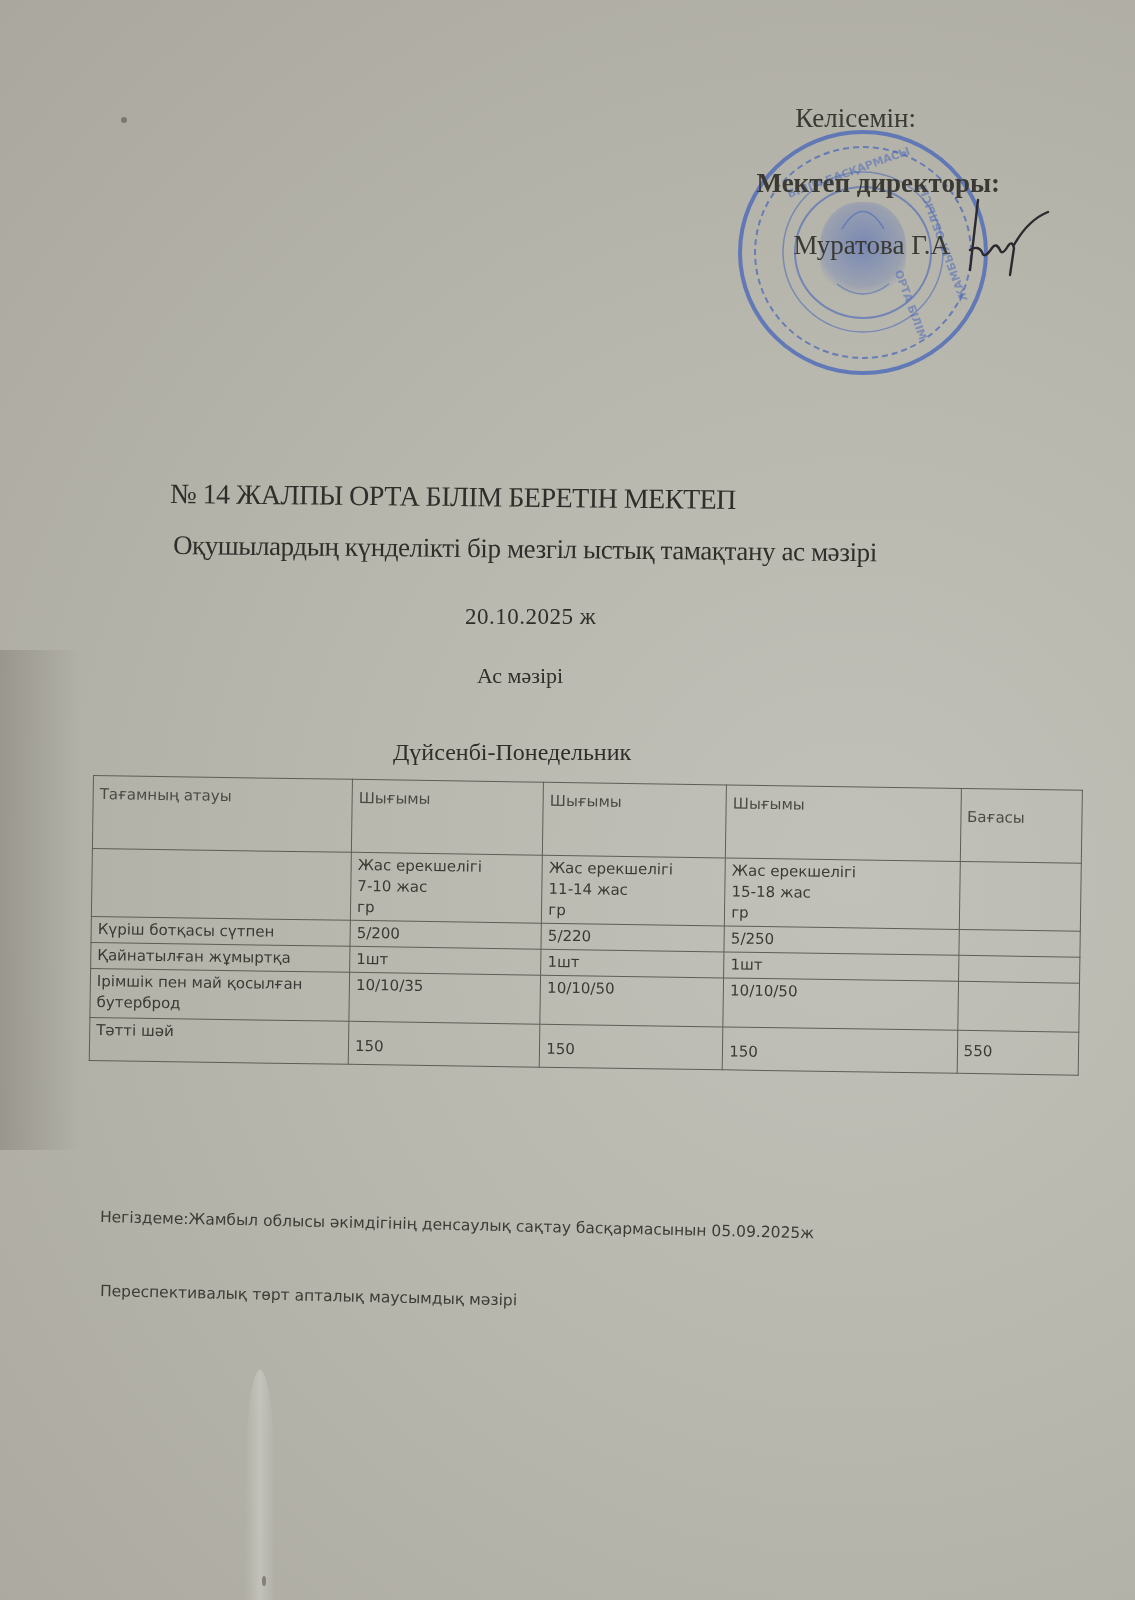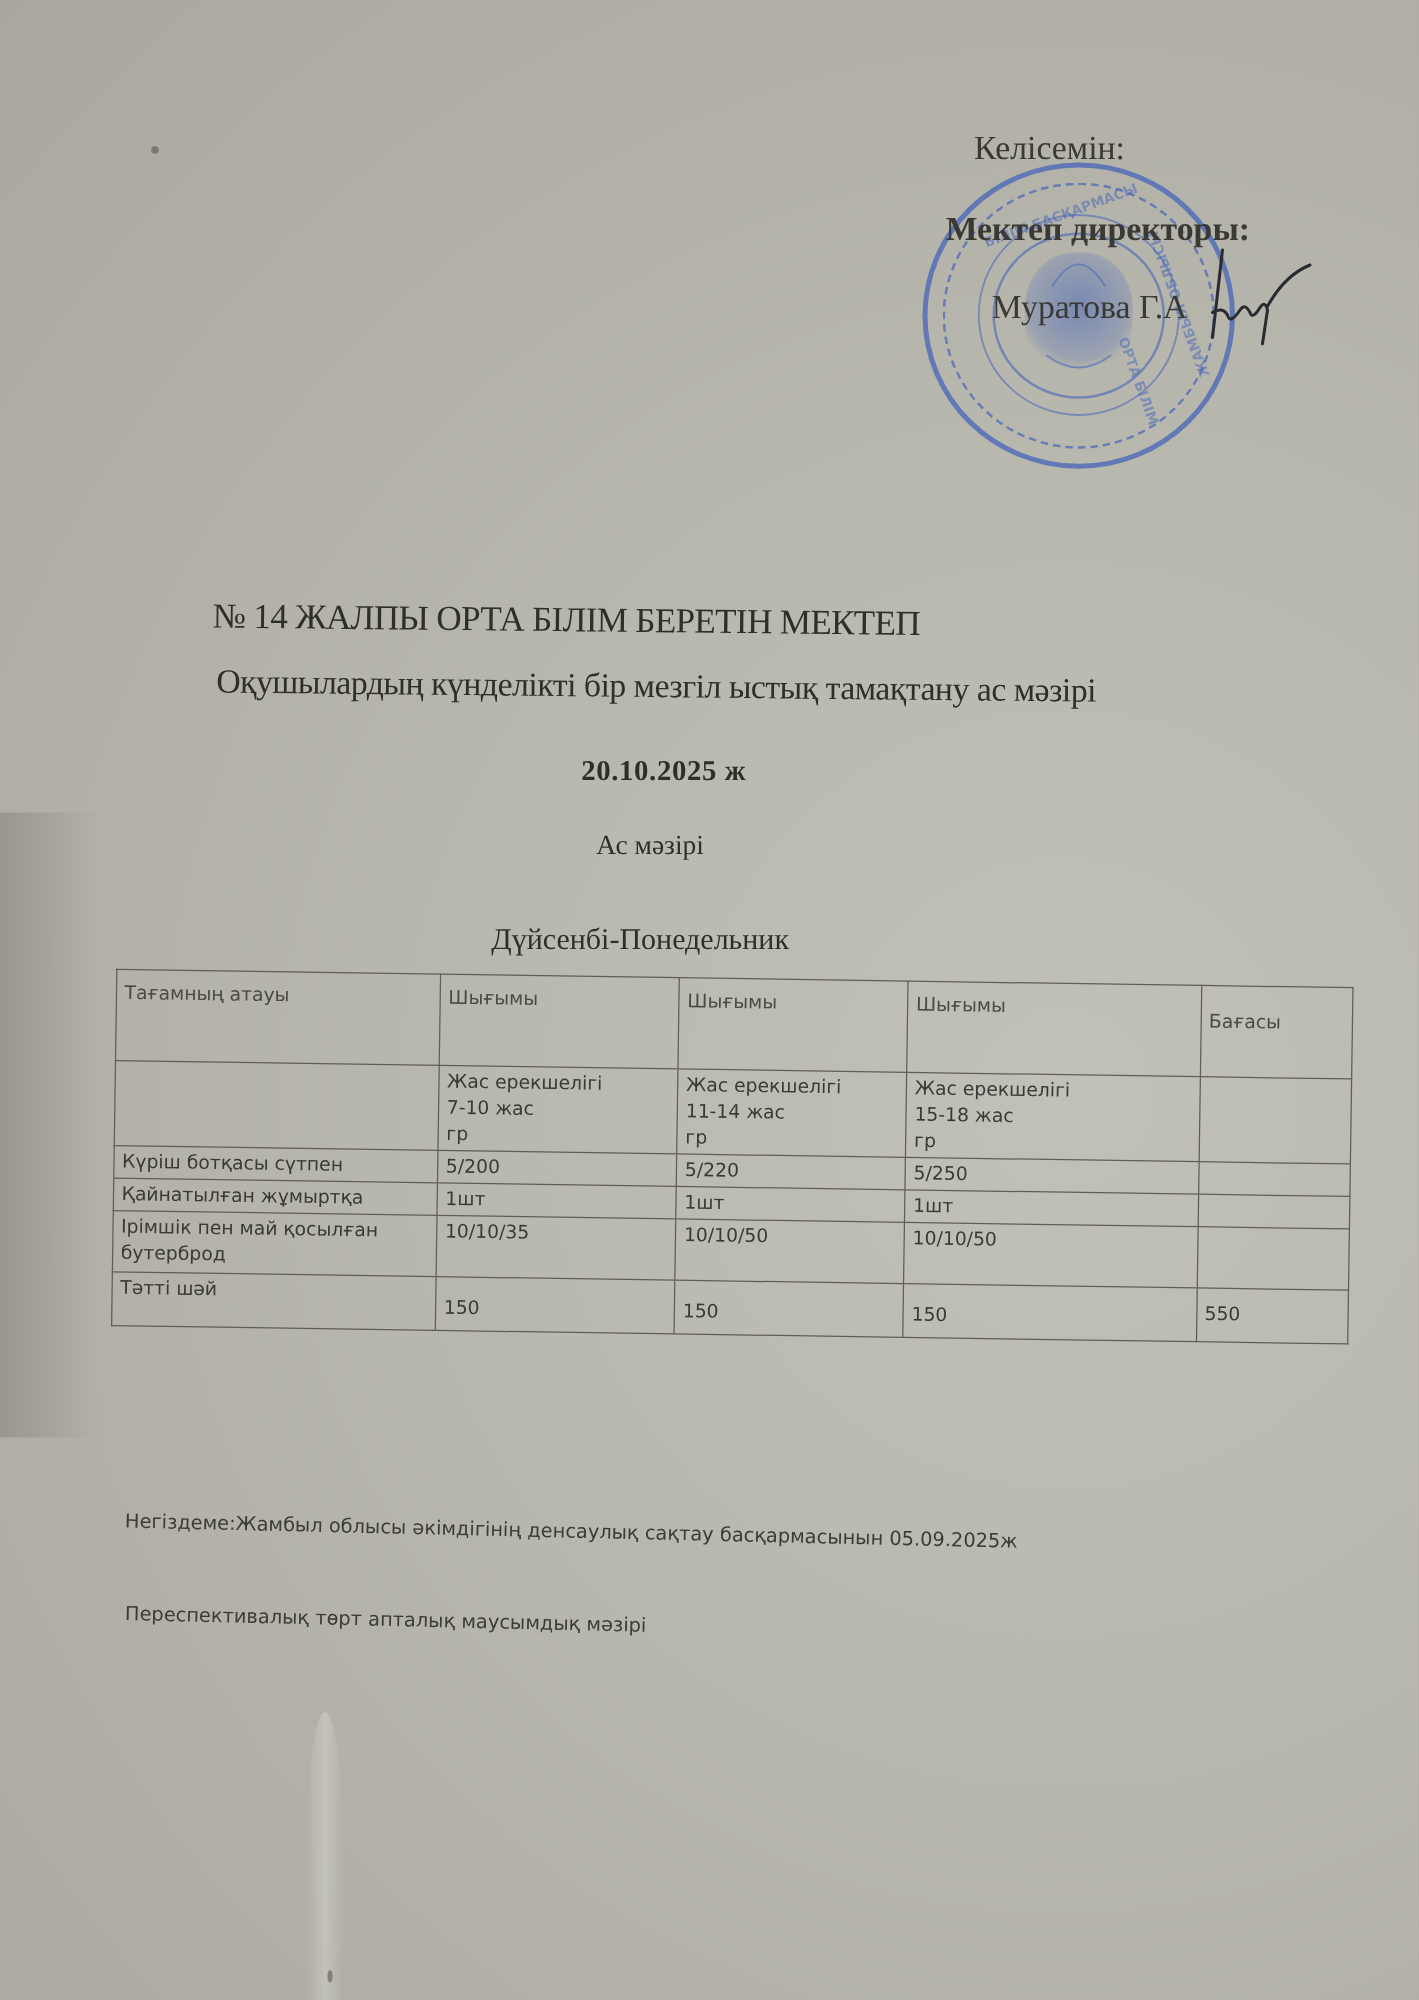--- a/index.html
+++ b/index.html
@@ -108,21 +108,20 @@
       left: 173px; top: 530px;
       font-size: 27px;
       letter-spacing: -0.4px;
       transform: rotate(0.6deg);
       transform-origin: left center;
     }
     .date-line {
       left: 465px; top: 604px;
       font-size: 23px;
       letter-spacing: 0.5px;
-      font-weight: bold;
     }
     .menu-word {
       left: 477px; top: 663px;
       font-size: 22px;
     }
     .day-line {
       left: 393px; top: 723px;
       font-size: 24px;
       margin-top: 16px;
     }
@@ -192,21 +191,21 @@
     </g>
     <g fill="rgba(70,100,185,0.5)" font-family="DejaVu Sans, sans-serif" font-size="11" font-weight="bold">
       <text x="70" y="42" transform="rotate(-20 121 118)">БІЛІМ БАСҚАРМАСЫ</text>
       <text x="150" y="95" transform="rotate(70 121 118)">ОРТА БІЛІМ</text>
       <text x="40" y="200" transform="rotate(-110 121 118)">ЖАМБЫЛ ОБЛЫСЫ</text>
     </g>
   </svg>
 </div>
 
 <div class="approval">
-  <div class="line1" style="right:160px;">Келісемін:</div>
+  <div class="line1" style="right:144px;">Келісемін:</div>
   <div class="line2" style="right:60px;">Мектеп директоры:</div>
   <div class="line3" style="right:110px;">Муратова Г.А</div>
 </div>
 
 <svg class="signature" viewBox="0 0 110 90">
   <path d="M30 10 L22 80 M22 60 Q30 55 34 62 Q36 70 44 58 Q48 52 52 60 Q54 66 60 56 Q64 50 66 58 L62 85 M66 55 Q80 30 100 22" fill="none" stroke="#2b2a2f" stroke-width="2.4" stroke-linecap="round"></path>
 </svg>
 
 <div class="title school-title">№ 14 ЖАЛПЫ ОРТА БІЛІМ БЕРЕТІН МЕКТЕП</div>
 <div class="title menu-subtitle">Оқушылардың күнделікті  бір мезгіл ыстық тамақтану ас мәзірі</div>

